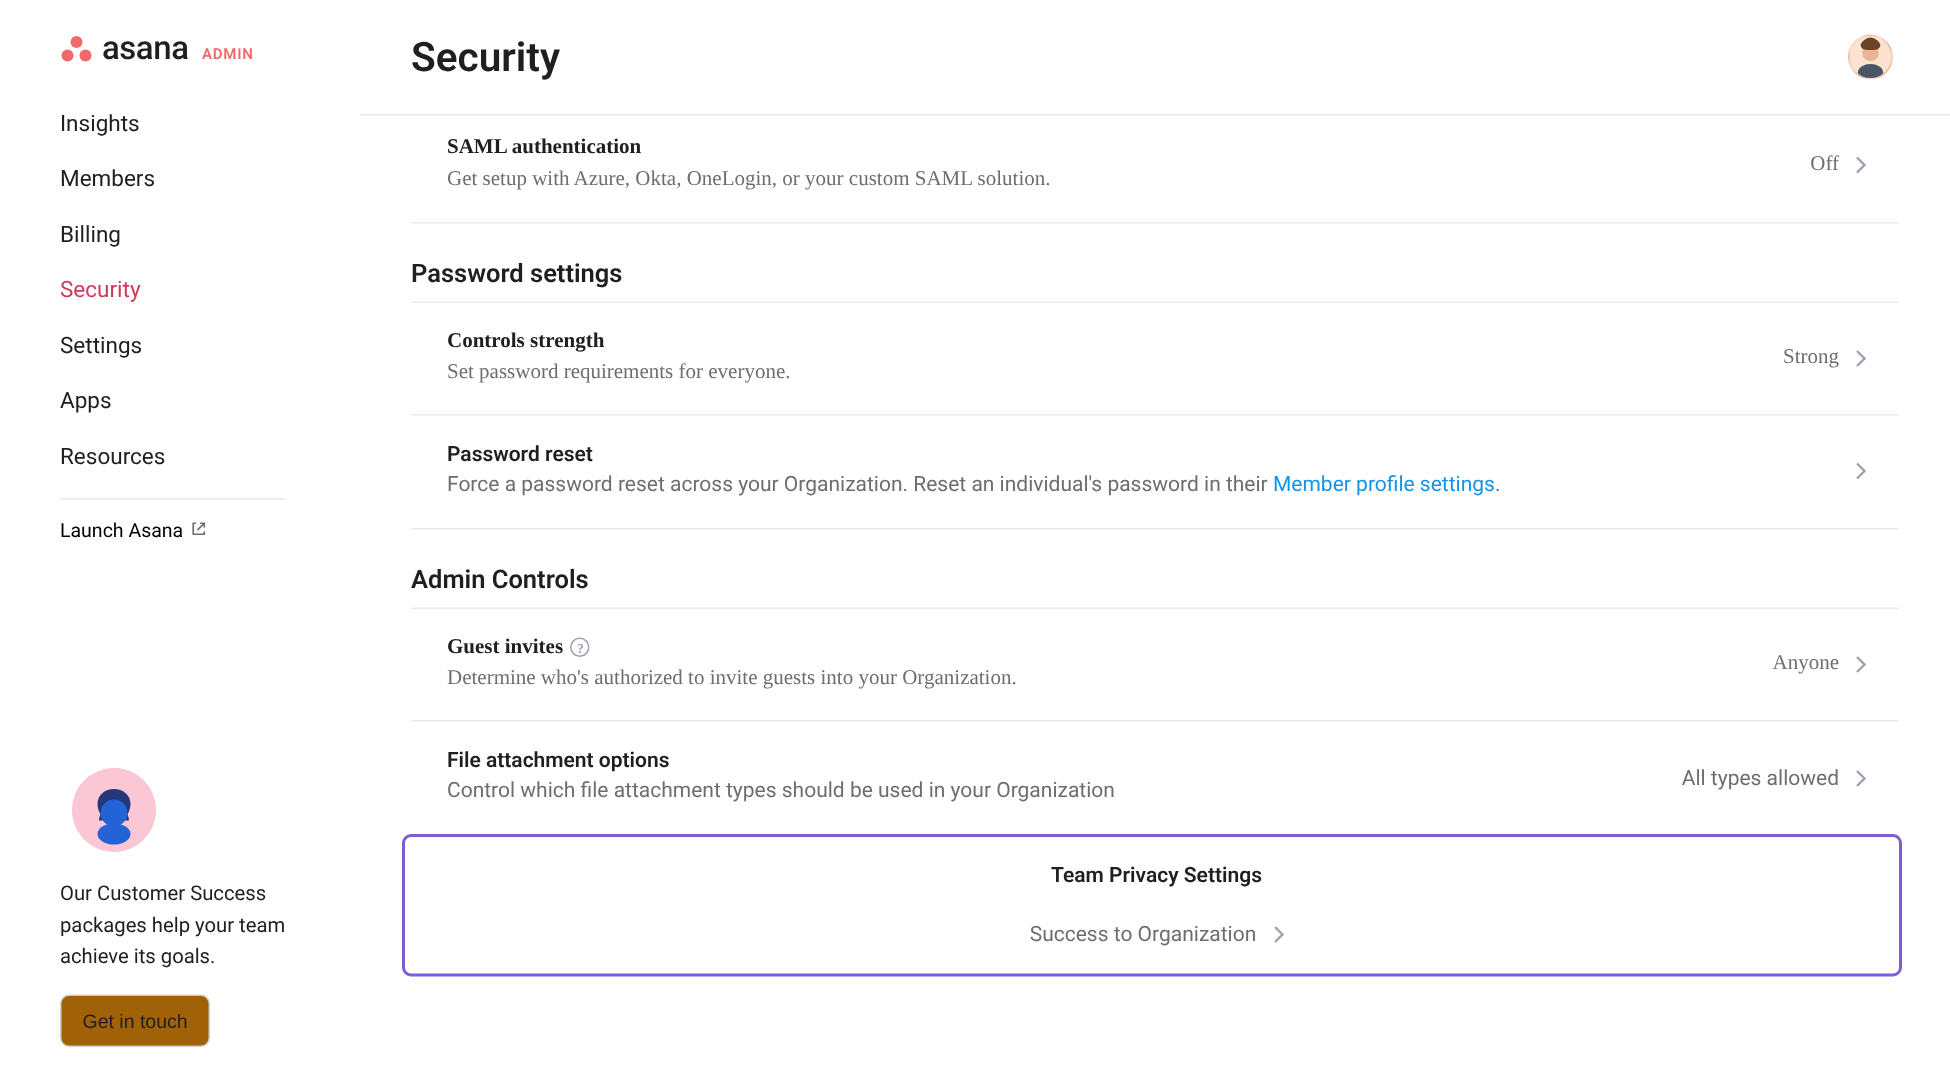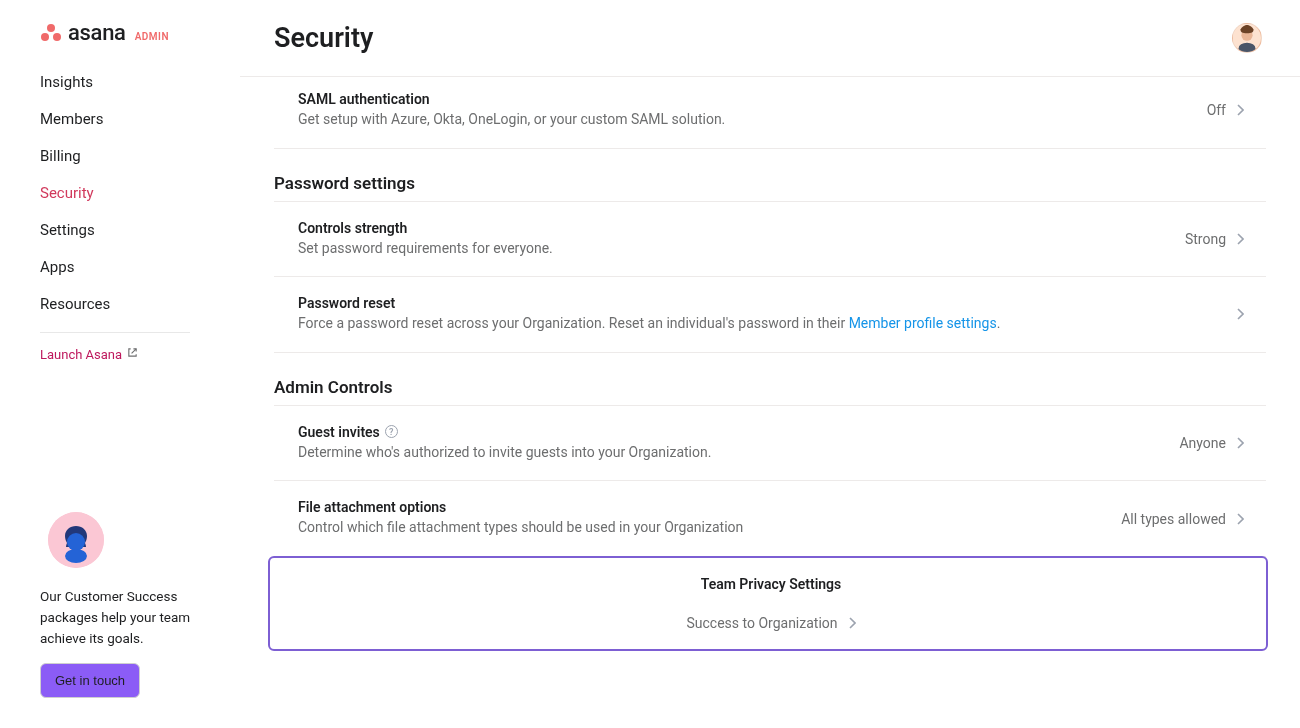--- a/index.html
+++ b/index.html
@@ -68,21 +68,21 @@
       color: #d1395c;
     }
     .launch-section {
       border-top: 1px solid #e8e8e8;
       margin-top: 8px;
       padding-top: 14px;
       width: 150px;
     }
     .launch-link {
       font-size: 13px;
-      color: #be185d;
+      color: #000000;
       cursor: pointer;
       display: flex;
       gap: 5px;
     }
     .spacer {
       flex: 1;
     }
     .support-block {
       padding-right: 30px;
       padding-bottom: 10px;
@@ -102,21 +102,21 @@
     .support-text {
       font-size: 13.5px;
       color: #1e1f21;
       line-height: 1.55;
       margin-bottom: 14px;
       padding-left: 0;
       max-width: 180px;
     }
     .support-btn {
       border: 1px solid #cfcfcf;
-      background: #8b5cf6;
+      background: #a16207;
       border-radius: 6px;
       padding: 9px 14px;
       font-size: 13px;
       color: #1e1f21;
       cursor: pointer;
     }
     .content {
       flex: 1;
       display: flex;
       flex-direction: column;
@@ -163,20 +163,21 @@
       display: flex;
       align-items: center;
       justify-content: space-between;
       padding: 18px 22px 18px 24px;
       border-bottom: 1px solid #edeae9;
       cursor: pointer;
       gap: 20px;
     }
     .setting-row:first-child {
       border-top: 1px solid #edeae9;
+      font-family: Liberation Serif, serif;
     }
     .first-group .setting-row:first-child {
       border-top: none;
       padding-top: 8px;
     }
     .setting-left {
       flex: 1;
       min-width: 0;
     }
     .setting-title {

